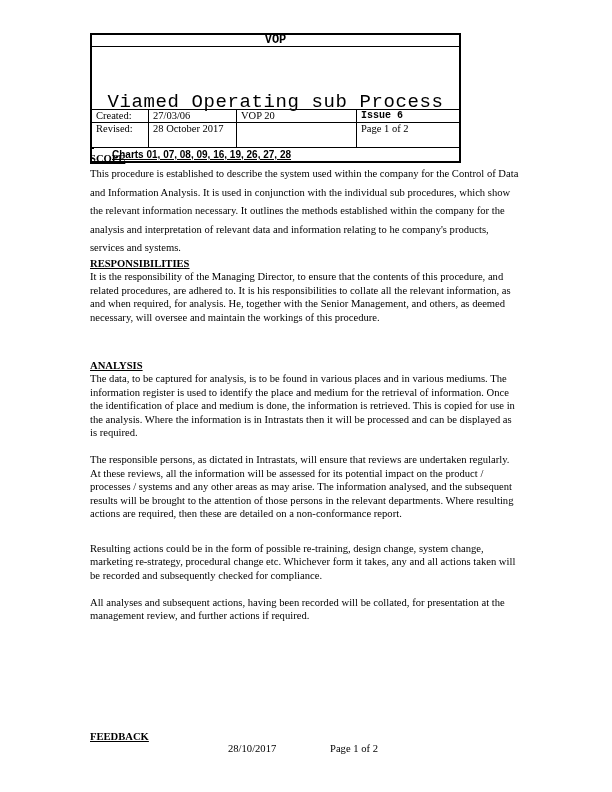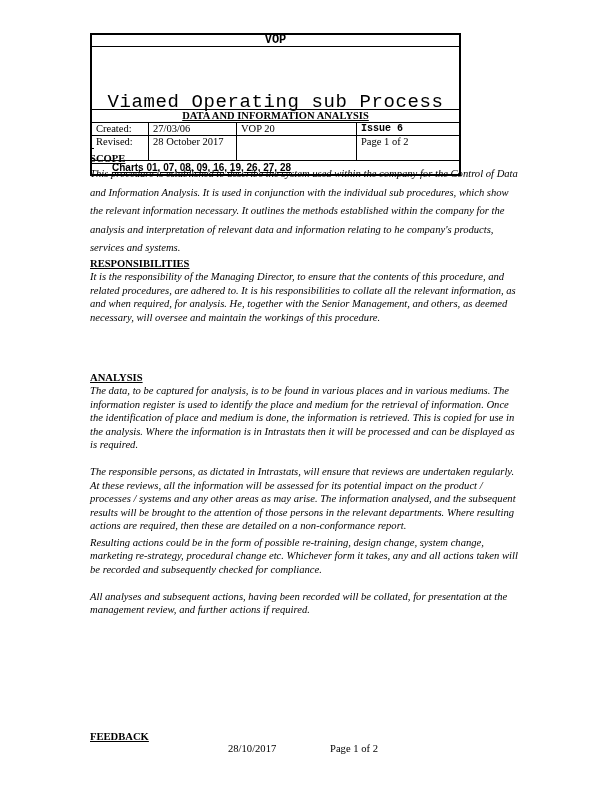--- a/index.html
+++ b/index.html
@@ -24,31 +24,30 @@
   .bold-mono { font-family: "Liberation Mono", "DejaVu Sans Mono", monospace; font-weight: bold; font-size: 10px; }
 
   .r-charts { border-top: 1.5px solid #000; font-size: 10px; font-weight: bold; height: 13px;
               line-height: 13px; padding-left: 20px; font-family: "Liberation Sans", "DejaVu Sans", sans-serif; }
   .r-charts span { text-decoration: underline; }
 
   .dash { position: absolute; left: 90px; top: 148px; width: 4px; height: 1px; background: #000; }
 
   .content { position: absolute; left: 90px; width: 430px; font-size: 10.6px; line-height: 13.5px; }
   .section-title { font-weight: bold; text-decoration: underline; font-size: 10.6px; line-height: 12px; }
-  p { margin: 0; font-style: italic; }
+  p { margin: 0; }
 
   .footer { position: absolute; top: 743px; font-size: 10.6px; }
 </style>
 </head>
 <body>
 
 <div class="hdr-table">
   <div class="row-full r-vop">VOP</div>
   <div class="row-full r-title">Viamed Operating sub Process</div>
-  <div class="row-full r-sub">DATA AND INFORMATION ANALYSIS</div>
   <div class="grid">
     <div class="row1">Created:</div>
     <div class="row1">27/03/06</div>
     <div class="row1">VOP 20</div>
     <div class="row1 bold-mono">Issue  6</div>
     <div class="row2">Revised:</div>
     <div class="row2">28 October 2017</div>
     <div class="row2"></div>
     <div class="row2">Page 1 of 2</div>
   </div>
@@ -62,25 +61,25 @@
 <div class="content" style="top:153px;">
   <div class="section-title">SCOPE</div>
   <p style="line-height:18.5px;">This procedure is established to describe the system used within the company for the Control of Data and Information Analysis. It is used in conjunction with the individual sub procedures, which show the relevant information necessary. It outlines the methods established within the company for the analysis and interpretation of relevant data and information relating to he company's products, services and systems.</p>
 </div>
 
 <div class="content" style="top:258px;">
   <div class="section-title">RESPONSIBILITIES</div>
   <p>It is the responsibility of the Managing Director, to ensure that the contents of this procedure, and related procedures, are adhered to. It is his responsibilities to collate all the relevant information, as and when required, for analysis. He, together with the Senior Management, and others, as deemed necessary, will oversee and maintain the workings of this procedure.</p>
 </div>
 
-<div class="content" style="top:372px;">
+<div class="content" style="top:360px;">
   <div class="section-title">ANALYSIS</div>
   <p>The data, to be captured for analysis, is to be found in various places and in various mediums. The information register is used to identify the place and medium for the retrieval of information. Once the identification of place and medium is done, the information is retrieved. This is copied for use in the analysis. Where the information is in Intrastats then it will be processed and can be displayed as is required.</p>
   <p style="margin-top:13.5px;">The responsible persons, as dictated in Intrastats, will ensure that reviews are undertaken regularly. At these reviews, all the information will be assessed for its potential impact on the product / processes / systems and any other areas as may arise. The information analysed, and the subsequent results will be brought to the attention of those persons in the relevant departments. Where resulting actions are required, then these are detailed on a non-conformance report.</p>
-  <p style="margin-top:3px;">Resulting actions could be in the form of possible re-training, design change, system change, marketing re-strategy, procedural change etc. Whichever form it takes, any and all actions taken will be recorded and subsequently checked for compliance.</p>
+  <p style="margin-top:21px;">Resulting actions could be in the form of possible re-training, design change, system change, marketing re-strategy, procedural change etc. Whichever form it takes, any and all actions taken will be recorded and subsequently checked for compliance.</p>
   <p style="margin-top:13.5px;">All analyses and subsequent actions, having been recorded will be collated, for presentation at the management review, and further actions if required.</p>
 </div>
 
 <div class="content" style="top:731px;">
   <div class="section-title">FEEDBACK</div>
 </div>
 
 <div class="footer" style="left:228px;">28/10/2017</div>
 <div class="footer" style="left:330px;">Page 1 of 2</div>
 

